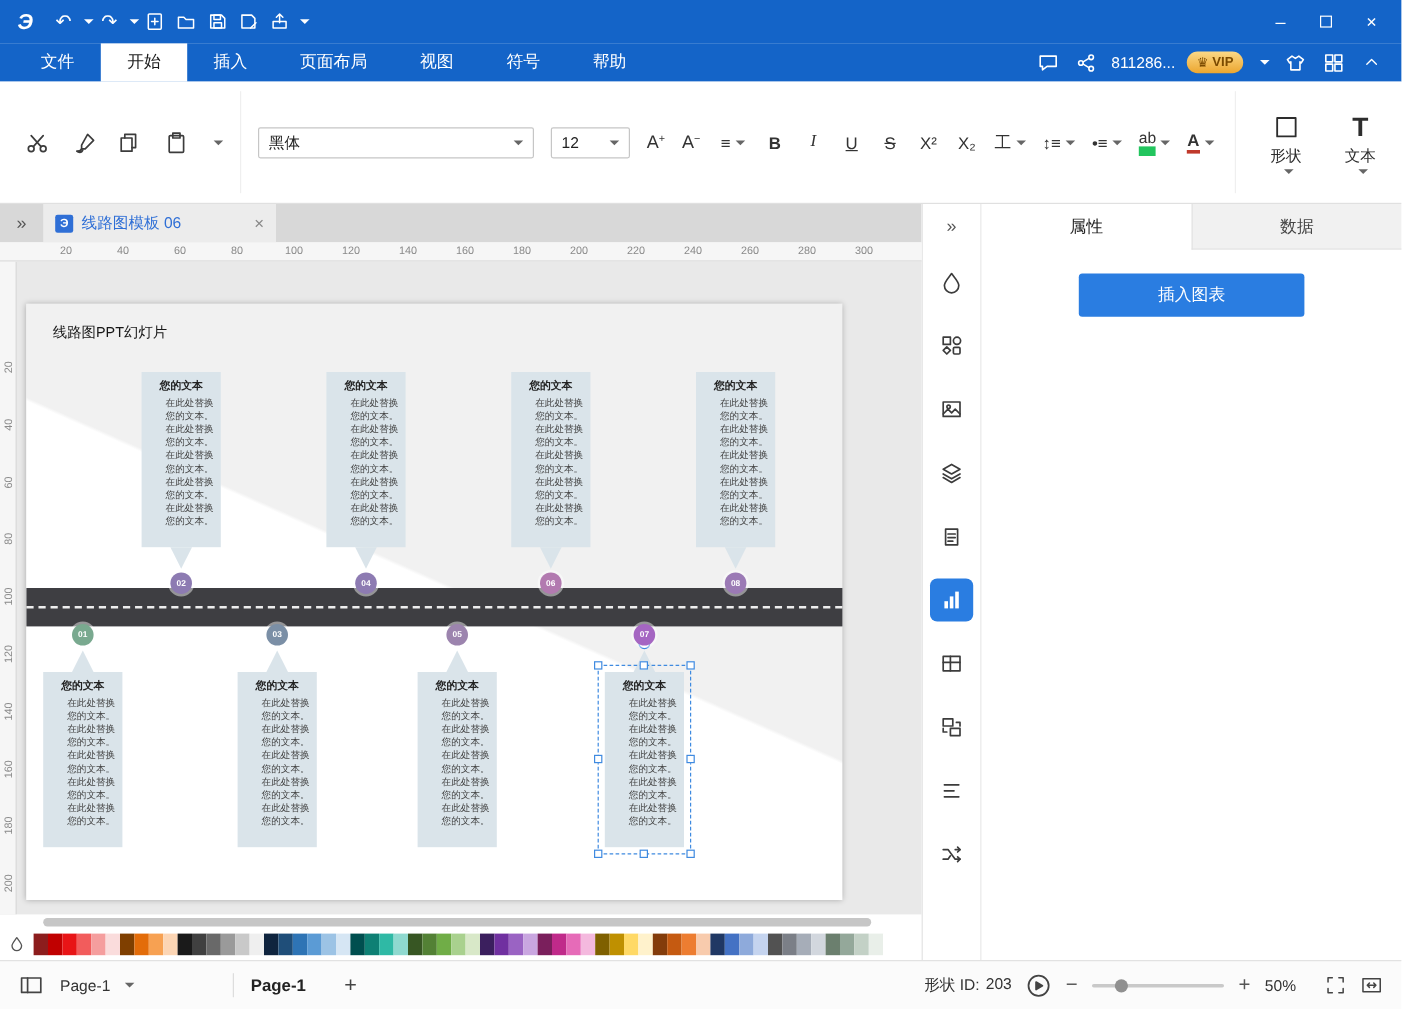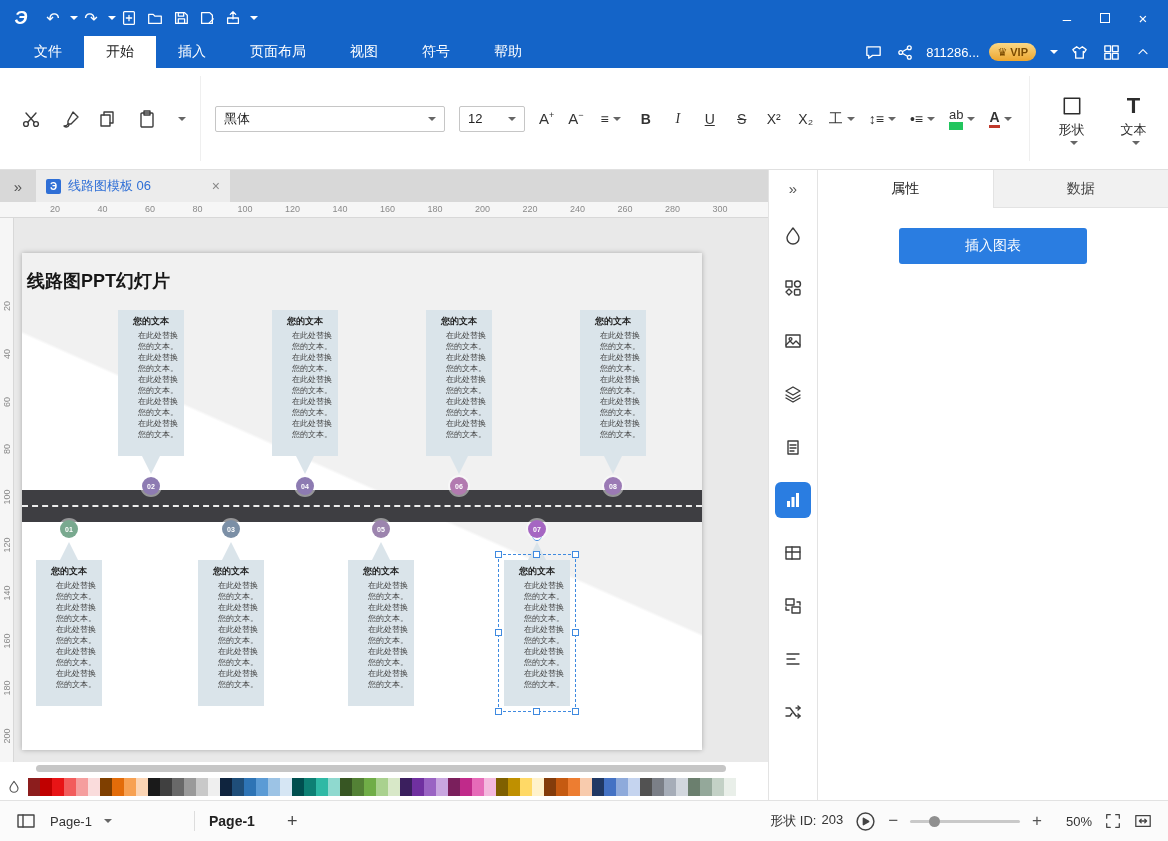--- a/index.html
+++ b/index.html
@@ -65,21 +65,21 @@
   .doc-tab-title { color:#2f6fd6; font-size:13px; flex:1; white-space:nowrap; overflow:hidden; }
   .doc-tab-close { color:#888; font-size:14px; }
 
   .hruler { height:16px; background:#f6f6f6; border-bottom:1px solid #d8d8d8; position:relative; flex:none; }
   .hnum { position:absolute; top:2px; transform:translateX(-50%); font-size:9px; color:#8a8a8a; }
   .canvas-area { flex:1; position:relative; background:#e9e9e9; overflow:hidden; }
   .vruler { position:absolute; left:0; top:0; bottom:0; width:14px; background:#f6f6f6; border-right:1px solid #d8d8d8; z-index:6; }
   .vnum { position:absolute; left:-3px; width:20px; height:12px; line-height:12px; text-align:center; transform:rotate(-90deg); font-size:9px; color:#8a8a8a; }
 
   .page { position:absolute; left:22px; top:35px; width:680px; height:497px; background:linear-gradient(24deg,#ffffff 0 52%,#f1f1f1 52.4% 100%); box-shadow:0 0 5px rgba(0,0,0,.28); }
-  .page-title { position:absolute; left:5px; top:16px; font-size:18px; font-weight:bold; color:#161616; }
+  .page-title { position:absolute; left:22px; top:16px; font-size:12px; font-weight:normal; color:#161616; }
   .road { position:absolute; left:0; right:0; top:237px; height:32px; background:#3e3e42; z-index:1; }
   .road::after { content:''; position:absolute; left:0; right:0; top:50%; margin-top:-1px; border-top:2px dashed #ededed; }
   .tl-marker { position:absolute; width:18px; height:18px; border-radius:50%; color:#fff; font-size:7px; font-weight:bold; display:flex; align-items:center; justify-content:center; z-index:3; box-shadow:0 0 0 2px rgba(255,255,255,.45); }
   .tl-box { position:absolute; width:66px; height:146px; background:#dae4ea; z-index:2; text-align:center; }
   .tl-box.top::after { content:''; position:absolute; left:50%; bottom:-18px; transform:translateX(-50%); border:9px solid transparent; border-bottom:0; border-top:18px solid #dae4ea; }
   .tl-box.bottom::after { content:''; position:absolute; left:50%; top:-18px; transform:translateX(-50%); border:9px solid transparent; border-top:0; border-bottom:18px solid #dae4ea; }
   .tl-box-title { font-size:9px; font-weight:bold; color:#222; margin:5px 0 2px; }
   .tl-box-body { font-size:8px; line-height:11px; color:#444; text-align:right; padding:0 6px; white-space:pre-line; }
   .selection { position:absolute; left:-6px; top:-6px; right:-6px; bottom:-6px; border:1px dashed #3f8ae0; z-index:4; }
   .handle { position:absolute; width:7px; height:7px; background:#fff; border:1px solid #3f8ae0; }
@@ -113,21 +113,21 @@
   .statusbar { height:41px; background:#fbfbfb; border-top:1px solid #e2e2e2; display:flex; align-items:center; padding:0 16px; flex:none; color:#333; }
   .sb-left { display:flex; align-items:center; gap:14px; }
   .sb-page-select { display:flex; align-items:center; gap:8px; width:130px; }
   .sb-divider { width:1px; height:20px; background:#ddd; }
   .sb-pagetab { font-weight:bold; font-size:14px; color:#222; }
   .sb-add { font-size:18px; color:#444; margin-left:18px; }
   .sb-right { margin-left:auto; display:flex; align-items:center; gap:12px; }
   .sb-shape-id { font-size:13px; color:#333; display:flex; gap:5px; }
   .zoom-slider { width:110px; height:3px; background:#c9c9c9; border-radius:2px; position:relative; }
   .zoom-thumb { position:absolute; left:22%; top:50%; width:11px; height:11px; margin:-5.5px 0 0 -5px; background:#909090; border-radius:50%; }
-  .sb-zoom { width:38px; text-align:right; font-size:13px; }
+  .sb-zoom { width:38px; text-align:left; font-size:13px; }
   .sb-glyph { font-size:17px; color:#555; }
   .sb-ic { display:flex; align-items:center; color:#444; }
 </style>
 </head>
 <body>
 
 <div class="app">
 
   <div class="titlebar">
     <span class="tb-ic tb-logo">Э</span>

